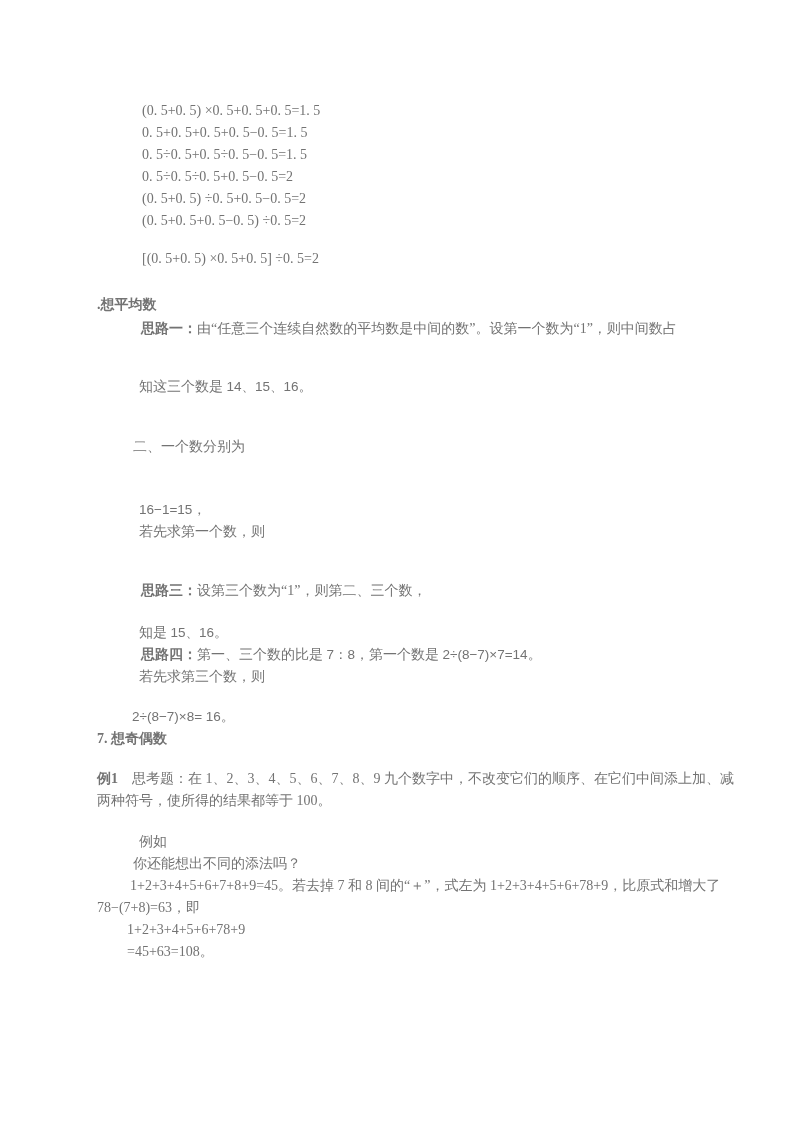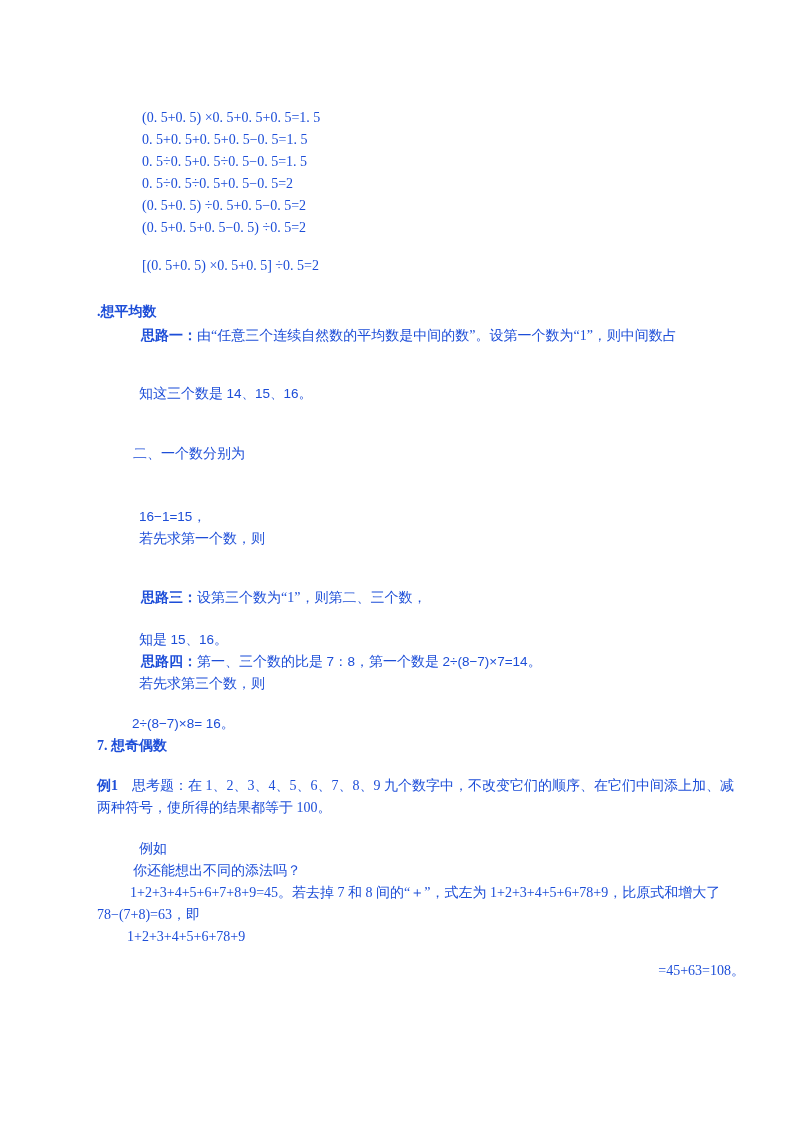--- a/index.html
+++ b/index.html
@@ -7,26 +7,26 @@
   .page {
     position: relative;
     width: 793px;
     height: 1122px;
     background: #ffffff;
     overflow: hidden;
   }
   .content {
     position: absolute;
     left: 97px;
-    top: 107px;
+    top: 100px;
     width: 648px;
     font-family: "Liberation Serif", "DejaVu Serif", serif;
     font-size: 14px;
     line-height: 22px;
-    color: #1d4ed8;
+    color: #737373;
   }
   .block { margin: 0; }
   .seg-b { font-weight: bold; }
   .seg-sans { font-family: "Liberation Sans", "DejaVu Sans", sans-serif; font-size: 13.5px; }
   .heading { font-weight: bold; }
 </style>
 </head>
 <body>
 
 <main class="page">
@@ -48,15 +48,15 @@
       <div class="block" style="margin-top: 20px; padding-left: 42px;"><span class="">知是 </span><span class="seg-sans">15、16</span><span class="">。</span></div>
       <div class="block" style="margin-top: 0px; padding-left: 44px;"><span class="seg-b ">思路四：</span><span class="">第一、三个数的比是 </span><span class="seg-sans">7：8</span><span class="">，第一个数是 </span><span class="seg-sans">2÷(8−7)×7=14</span><span class="">。</span></div>
       <div class="block" style="margin-top: 0px; padding-left: 42px;"><span class="">若先求第三个数，则</span></div>
       <div class="block" style="margin-top: 18px; padding-left: 35px;"><span class="seg-sans">2÷(8−7)×8= 16</span><span class="">。</span></div>
       <div class="block heading" style="margin-top: 0px;"><span class="seg-b ">7. 想奇偶数</span></div>
       <div class="block" style="margin-top: 18px;"><span class="seg-b ">例1</span><span class="">　思考题：在 1、2、3、4、5、6、7、8、9 九个数字中，不改变它们的顺序、在它们中间添上加、减两种符号，使所得的结果都等于 100。</span></div>
       <div class="block" style="margin-top: 19px; padding-left: 42px;"><span class="">例如</span></div>
       <div class="block" style="margin-top: 0px; padding-left: 36px;"><span class="">你还能想出不同的添法吗？</span></div>
       <div class="block" style="margin-top: 0px; text-indent: 33px;"><span class="">1+2+3+4+5+6+7+8+9=45。若去掉 7 和 8 间的“＋”，式左为 1+2+3+4+5+6+78+9，比原式和增大了 78−(7+8)=63，即</span></div>
       <div class="block" style="margin-top: 0px; padding-left: 30px;"><span class="">1+2+3+4+5+6+78+9</span></div>
-      <div class="block" style="margin-top: 12px; padding-left: 30px; text-align: right;"><span class="">=45+63=108。</span></div>
+      <div class="block" style="margin-top: 0px; padding-left: 30px;"><span class="">=45+63=108。</span></div>
     </section>
 </main>
 
 </body></html>

